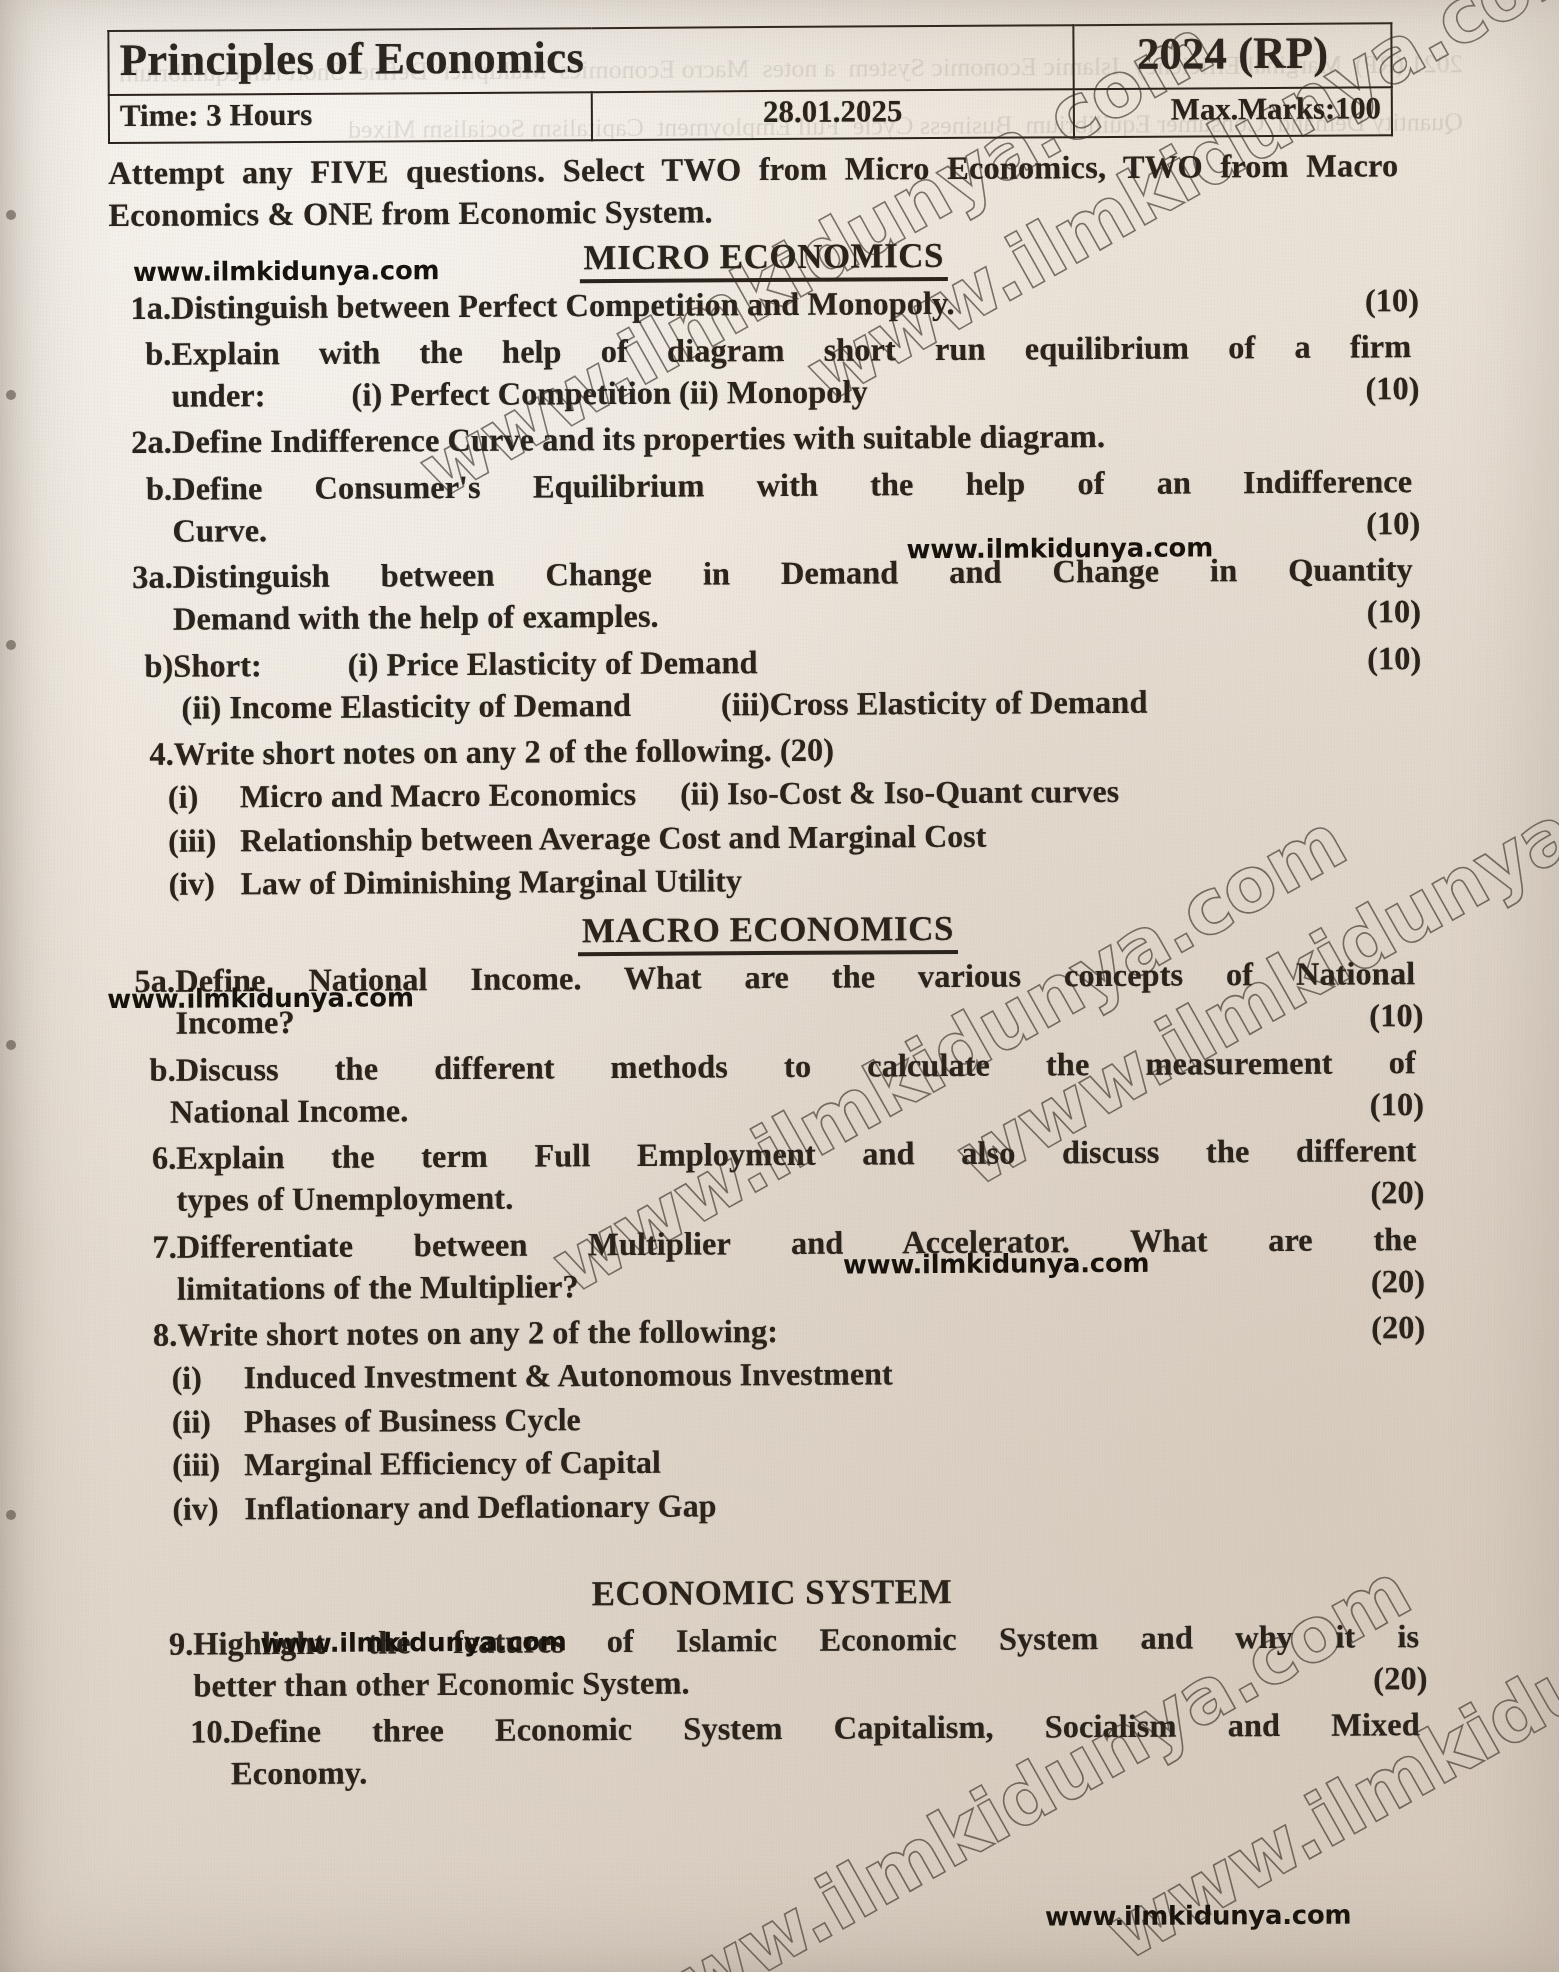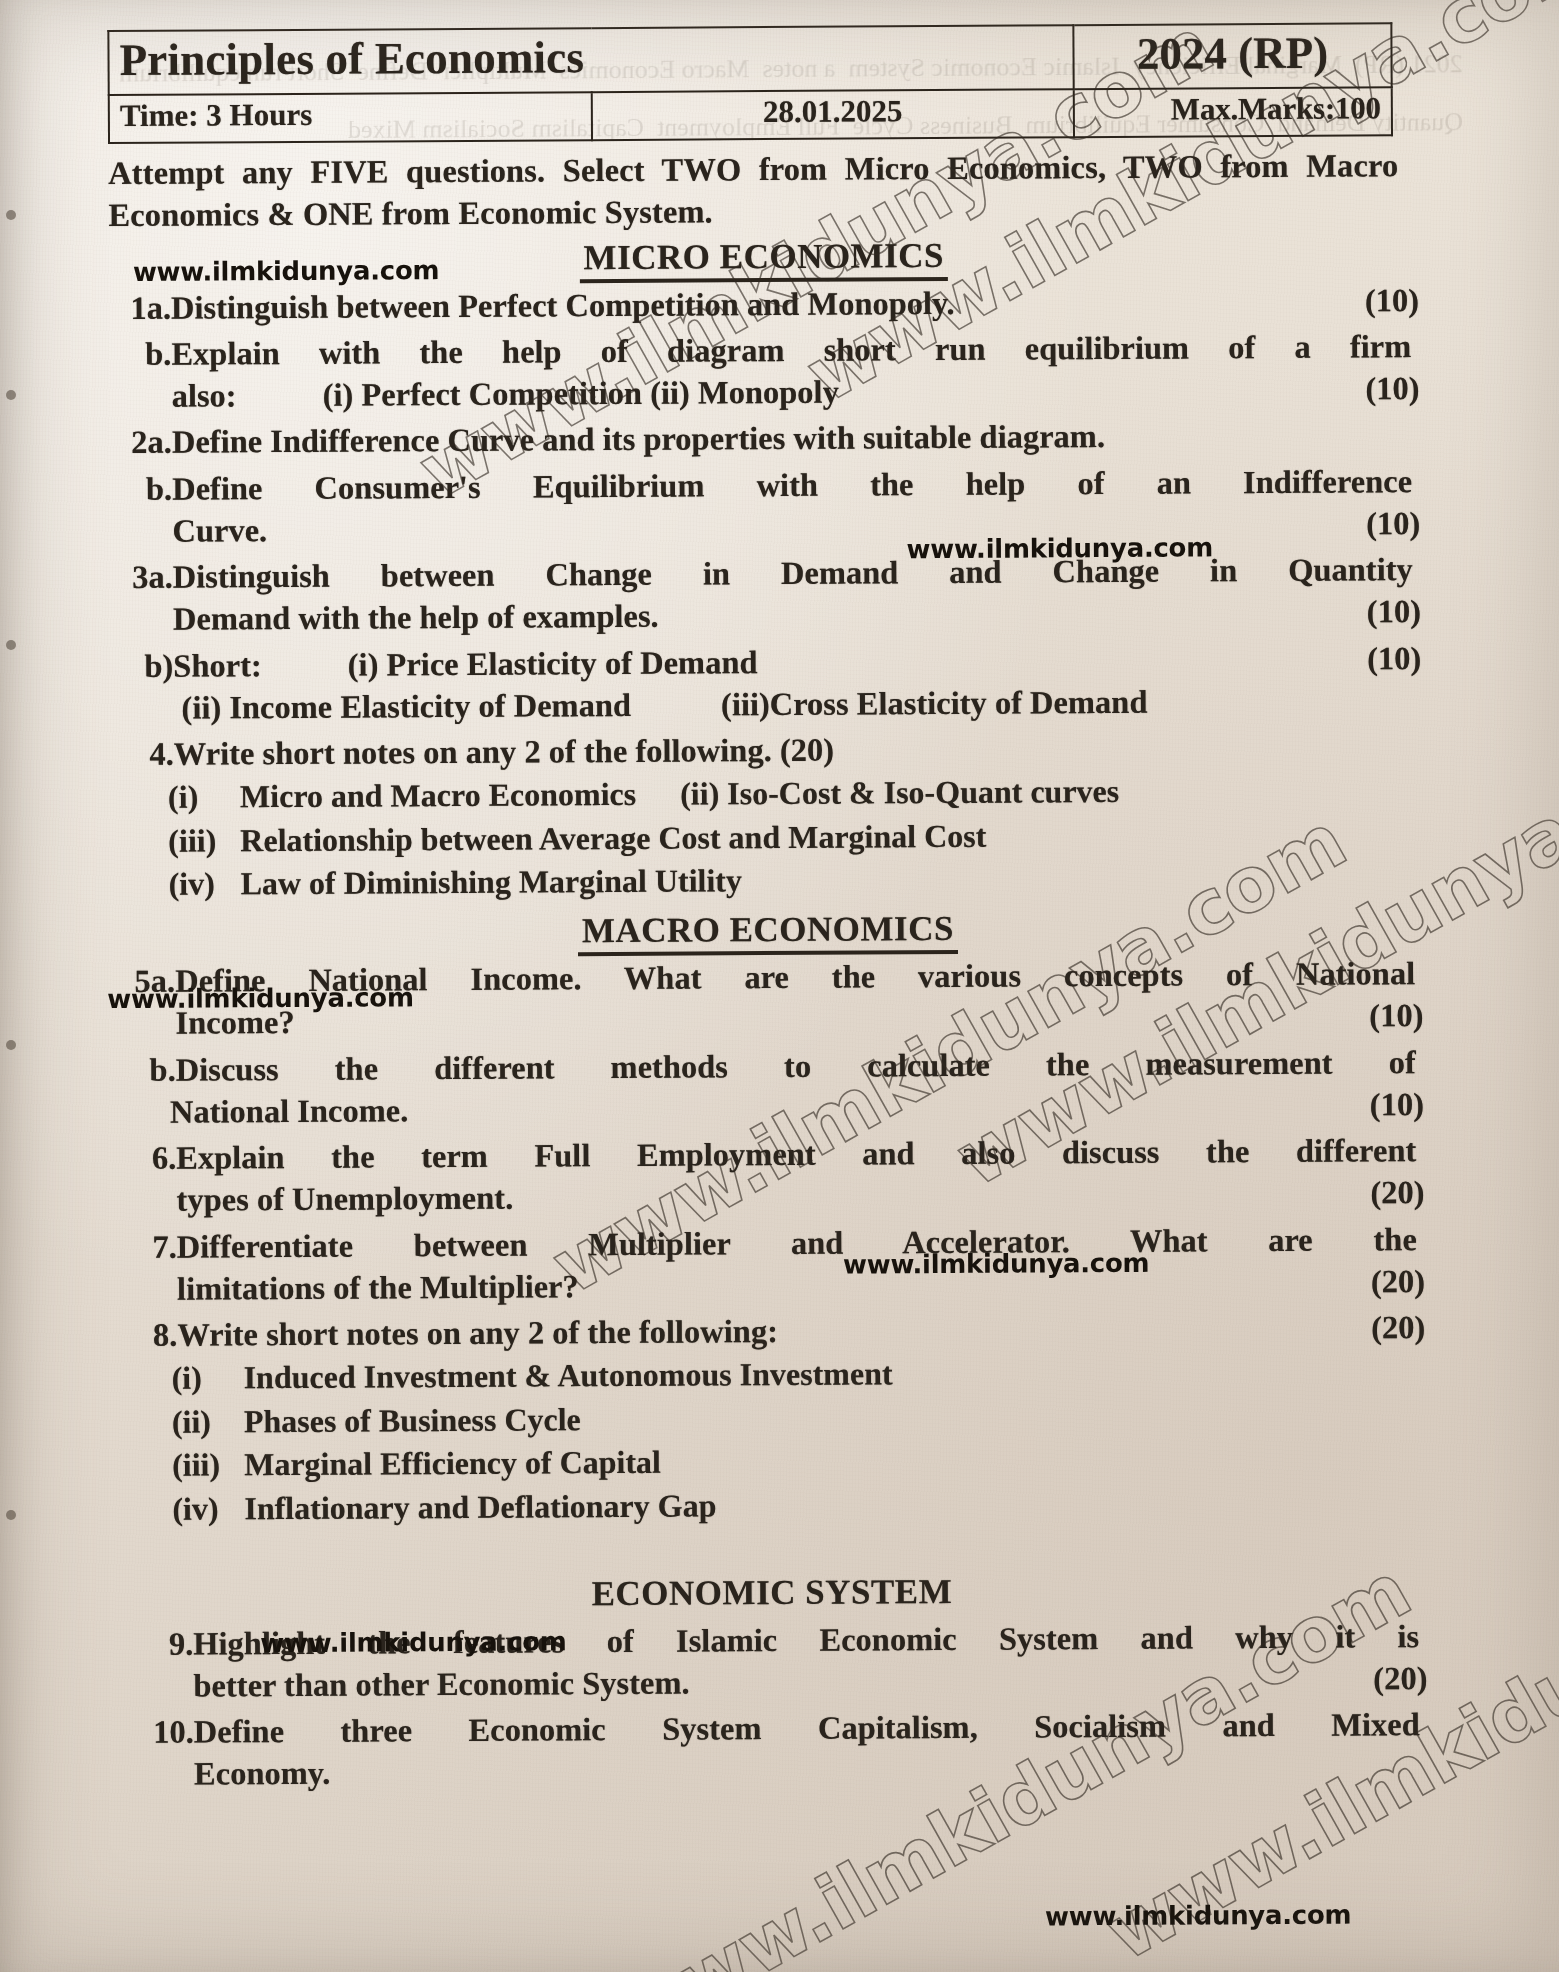--- a/index.html
+++ b/index.html
@@ -262,21 +262,21 @@
     </div>
 
     <div class="q">
       <div class="lbl">b.</div>
       <div class="body">
         <div class="ln justify">
           <div class="txt">Explain with the help of diagram short run equilibrium of a firm</div>
         </div>
         <div class="ln">
           <div class="txt inline-pair">
-            <span class="a">also:</span>
+            <span class="a">under:</span>
             <span class="b">(i) Perfect Competition (ii) Monopoly</span>
           </div>
           <div class="mk">(10)</div>
         </div>
       </div>
     </div>
 
     <div class="q">
       <div class="lbl">2a.</div>
       <div class="body">
@@ -448,21 +448,21 @@
           <div class="txt">Highlight the features of Islamic Economic System and why it is</div>
         </div>
         <div class="ln">
           <div class="txt">better than other Economic System.</div>
           <div class="mk">(20)</div>
         </div>
       </div>
     </div>
 
     <div class="q">
-      <div class="lbl" style="flex:0 0 76px;">10.</div>
+      <div class="lbl" style="flex:0 0 76px;margin-left:37px;">10.</div>
       <div class="body">
         <div class="ln justify">
           <div class="txt">Define three Economic System Capitalism, Socialism and Mixed</div>
         </div>
         <div class="ln">
           <div class="txt">Economy.</div>
         </div>
       </div>
     </div>
 

